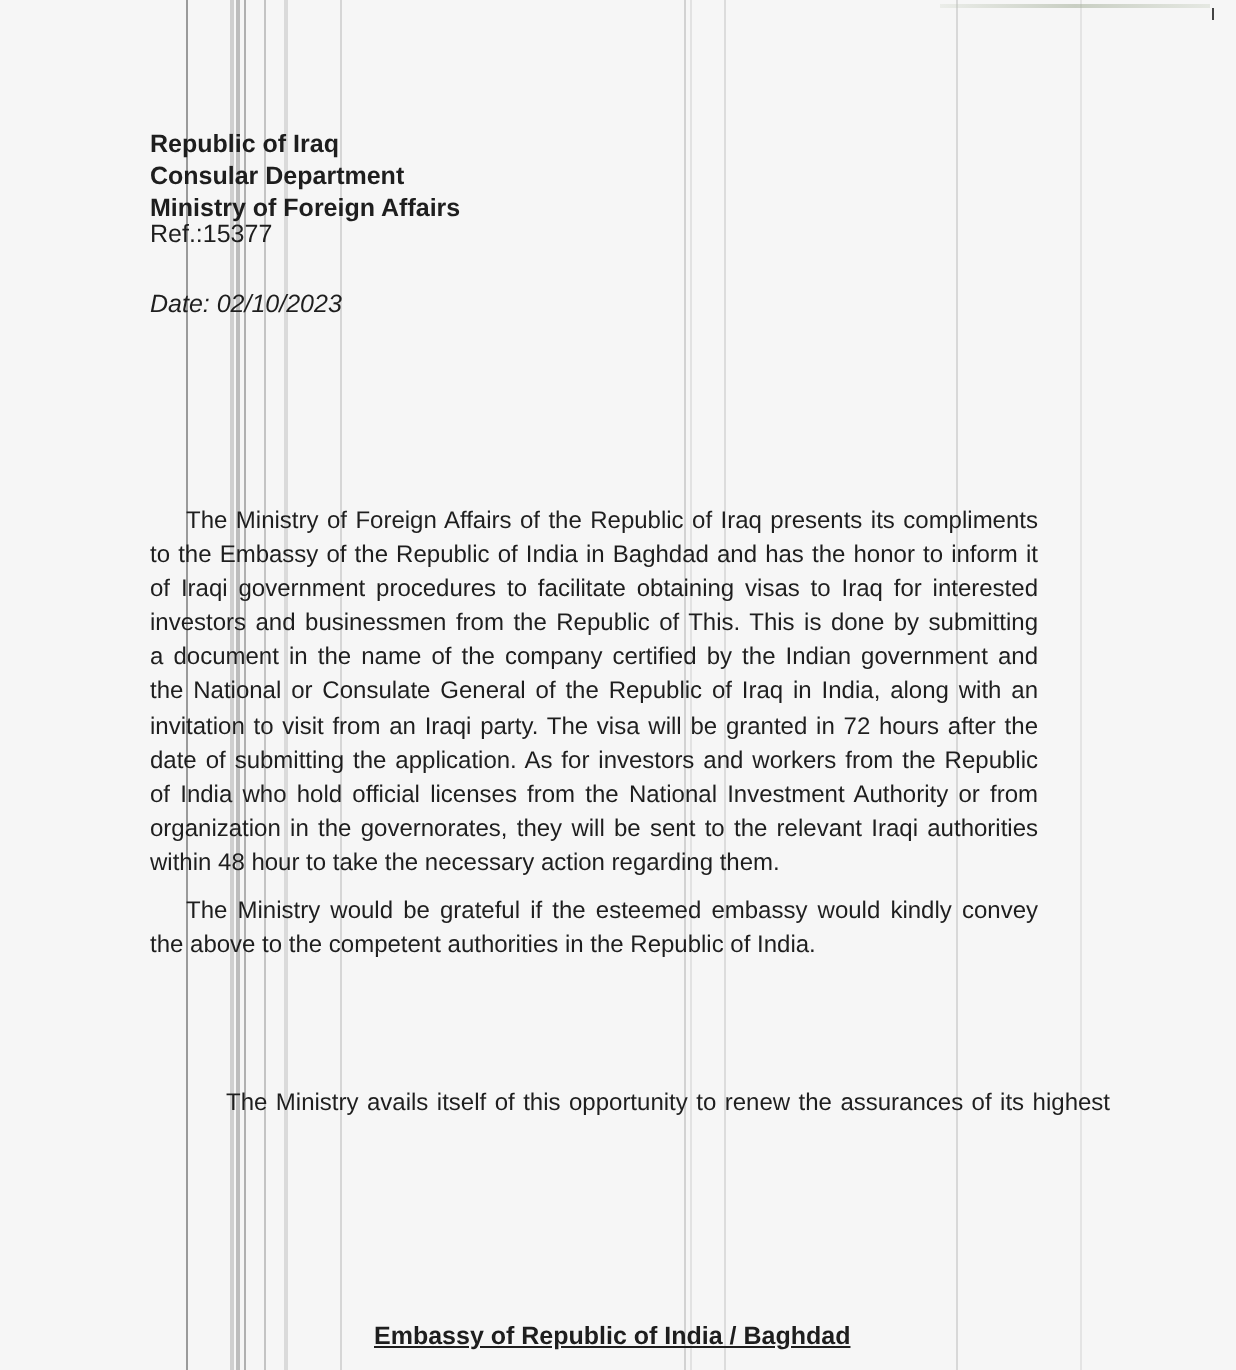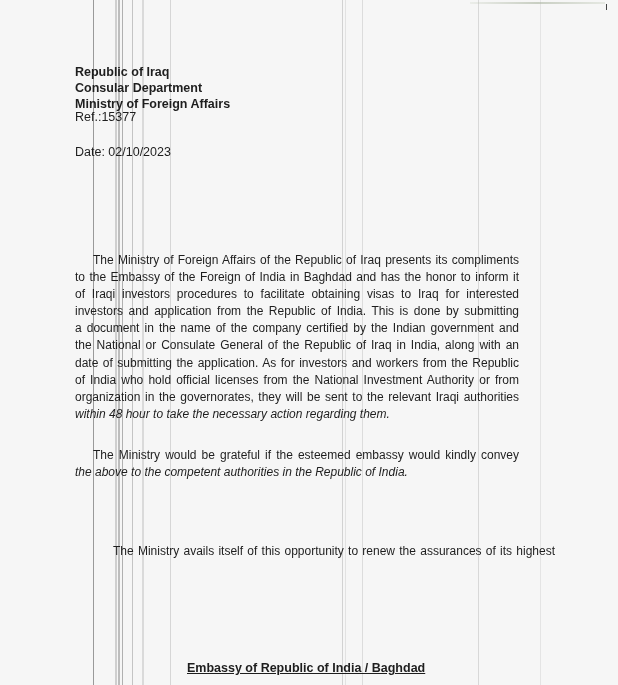--- a/index.html
+++ b/index.html
@@ -51,38 +51,37 @@
       font-weight: bold;
       line-height: 16px;
     }
     .meta {
       position: absolute;
       left: 75px;
       font-size: 12.5px;
       line-height: 16px;
     }
     .ref { top: 109px; }
-    .date { top: 144px; }
+    .date { top: 144px; font-style: italic; }
     .para {
       position: absolute;
       left: 75px;
       width: 444px;
       font-size: 12px;
       line-height: 17.1px;
       text-align: justify;
     }
     .para .line {
       display: block;
       white-space: nowrap;
       text-align: justify;
       text-align-last: justify;
     }
     .para .line.last {
       text-align-last: left;
-      font-style: italic;
     }
     .indent { padding-left: 18px; }
     .p1 { top: 252px; }
     .p2 { top: 447px; }
     .p3 { top: 543px; }
     .p3 { width: 460px; margin-left: 20px; }
     .footer-sig {
       position: absolute;
       left: 187px;
       top: 661px;
@@ -118,25 +117,26 @@
     <div>Republic of Iraq</div>
     <div>Consular Department</div>
     <div>Ministry of Foreign Affairs</div>
   </div>
 
   <div class="meta ref">Ref.:15377</div>
   <div class="meta date">Date: 02/10/2023</div>
 
   <div class="para p1">
     <span class="line indent">The Ministry of Foreign Affairs of the Republic of Iraq presents its compliments</span>
-    <span class="line">to the Embassy of the Foreign of India in Baghdad and has the honor to inform it</span>
-    <span class="line">of Iraqi investors procedures to facilitate obtaining visas to Iraq for interested</span>
-    <span class="line">investors and application from the Republic of India. This is done by submitting</span>
+    <span class="line">to the Embassy of the Republic of India in Baghdad and has the honor to inform it</span>
+    <span class="line">of Iraqi government procedures to facilitate obtaining visas to Iraq for interested</span>
+    <span class="line">investors and businessmen from the Republic of This. This is done by submitting</span>
     <span class="line">a document in the name of the company certified by the Indian government and</span>
     <span class="line">the National or Consulate General of the Republic of Iraq in India, along with an</span>
+    <span class="line">invitation to visit from an Iraqi party. The visa will be granted in 72 hours after the</span>
     <span class="line">date of submitting the application. As for investors and workers from the Republic</span>
     <span class="line">of India who hold official licenses from the National Investment Authority or from</span>
     <span class="line">organization in the governorates, they will be sent to the relevant Iraqi authorities</span>
     <span class="line last">within 48 hour to take the necessary action regarding them.</span>
   </div>
 
   <div class="para p2">
     <span class="line indent">The Ministry would be grateful if the esteemed embassy would kindly convey</span>
     <span class="line last">the above to the competent authorities in the Republic of India.</span>
   </div>

